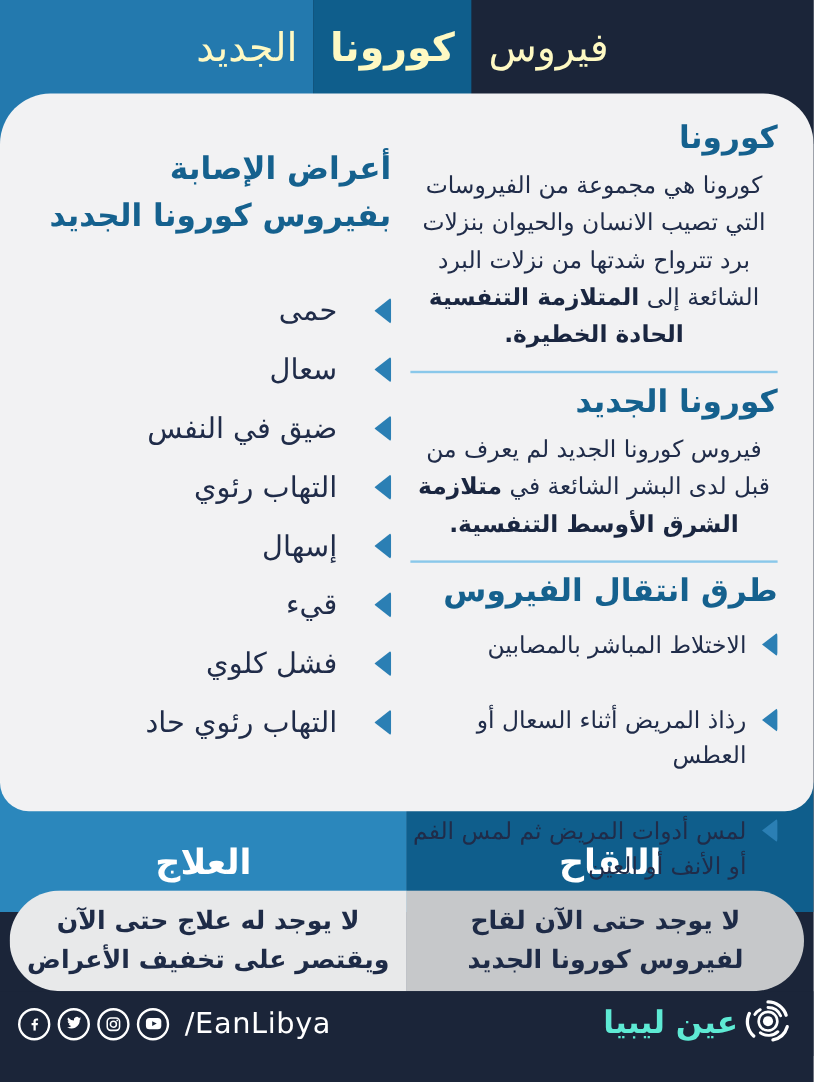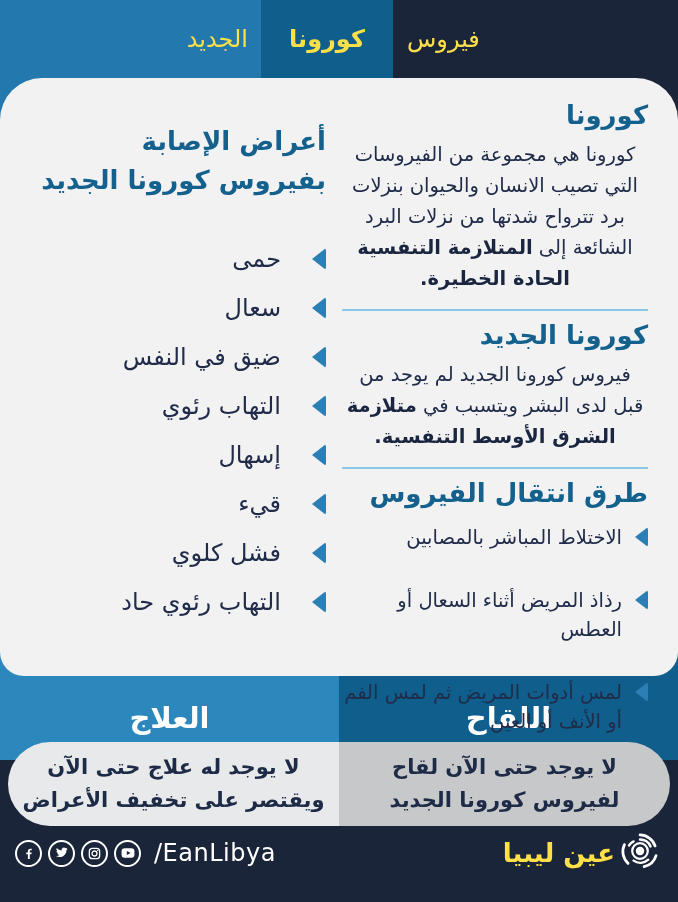--- a/index.html
+++ b/index.html
@@ -11,21 +11,21 @@
   }
 
   
   .header { height:120px; display:flex; position:relative; }
   .seg { height:120px; }
   .seg-new   { width:261px; background:#2379ae; }
   .seg-corona{ width:132px; background:#0f5e8c; }
   .seg-virus { flex:1; background:#1b2539; }
   .seg .label {
     height:78px; display:flex; align-items:center;
-    color:#fde047; font-size:24px;
+    color:#fef9c3; font-size:33px;
   }
   .seg-new .label   { justify-content:flex-end; padding-left:8px; padding-right:13px; }
   .seg-corona .label{ justify-content:center; font-weight:bold; }
   .seg-virus .label { justify-content:flex-start; padding-left:14px; }
 
   
   .card {
     position:relative; z-index:2;
     margin-top:-42px; height:598px;
     background:#f2f2f3;
@@ -109,21 +109,21 @@
     display:flex; align-items:center; justify-content:space-between;
     padding:0 16px 0 15px;
   }
   .socials { display:flex; align-items:center; gap:6px; }
   .soc {
     width:27px; height:27px; border:2px solid #fff; border-radius:50%;
     display:flex; align-items:center; justify-content:center; flex:none;
   }
   .handle { color:#ffffff; font-size:24px; margin-left:7px; letter-spacing:0.5px; }
   .logo { display:flex; align-items:center; gap:3px; }
-  .logo-text { color:#fde047; font-size:26px; font-weight:bold; }
+  .logo-text { color:#5eead4; font-size:26px; font-weight:bold; }
 </style>
 </head>
 <body>
 
 <div class="header">
   <div class="seg seg-new">
     <div class="label">الجديد</div>
   </div>
   <div class="seg seg-corona">
     <div class="label">كورونا</div>
@@ -134,21 +134,21 @@
 </div>
 
 <div class="card">
 
   <div class="col-info">
     <div class="sec-heading">كورونا</div>
     <div class="sec-text" dir="rtl"><span>كورونا هي مجموعة من الفيروسات التي تصيب الانسان والحيوان بنزلات برد تترواح شدتها من نزلات البرد الشائعة إلى </span><strong>المتلازمة التنفسية الحادة الخطيرة.</strong></div>
     <hr class="sep">
 
     <div class="sec-heading">كورونا الجديد</div>
-    <div class="sec-text" dir="rtl"><span>فيروس كورونا الجديد لم يوجد من قبل لدى البشر ويتسبب في </span><strong>متلازمة الشرق الأوسط التنفسية.</strong></div>
+    <div class="sec-text" dir="rtl"><span>فيروس كورونا الجديد لم يعرف من قبل لدى البشر الشائعة في </span><strong>متلازمة الشرق الأوسط التنفسية.</strong></div>
     <hr class="sep">
 
     <div class="sec-heading">طرق انتقال الفيروس</div>
     <div class="blist">
       <div class="bitem">
         <span class="tri"></span>
         <span>الاختلاط المباشر بالمصابين</span>
       </div>
       <div class="bitem">
         <span class="tri"></span>

